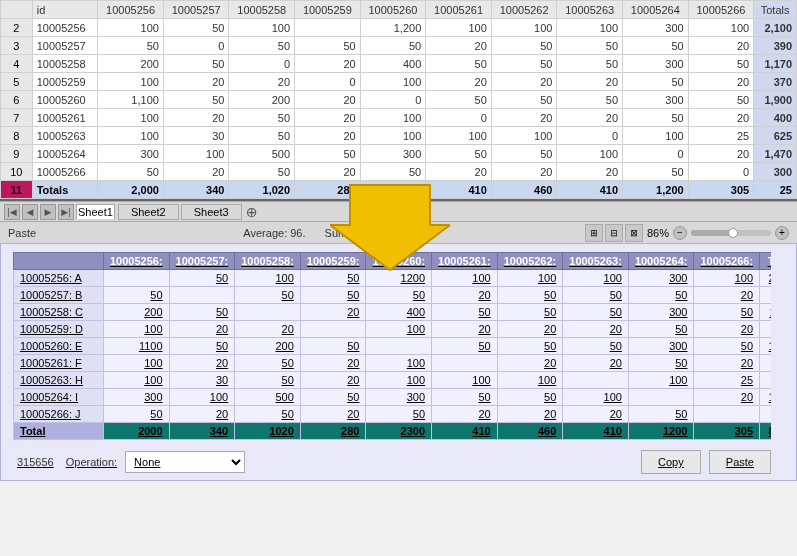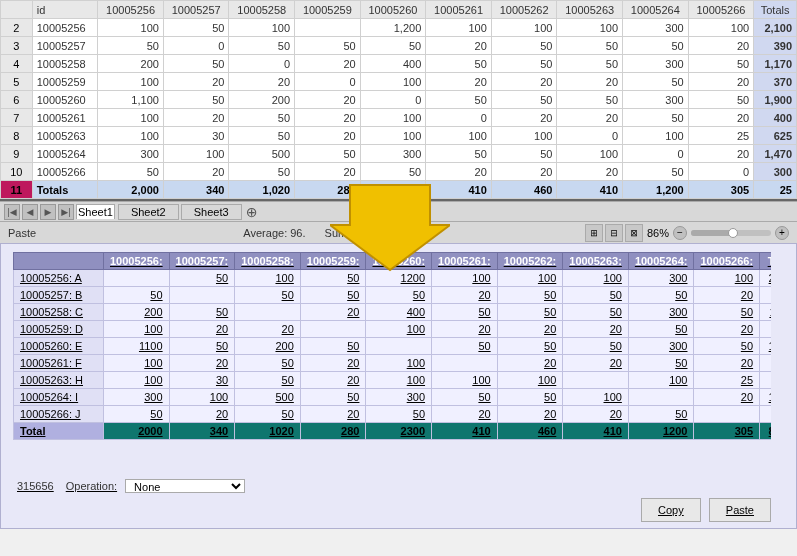--- a/index.html
+++ b/index.html
@@ -237,40 +237,39 @@
       display: flex;
       align-items: center;
       gap: 8px;
       margin-top: 6px;
       padding-top: 4px;
     }
 
     .operation-label { font-size: 11px; color: #333; }
 
     .operation-select {
-      height: 14px;
+      height: 22px;
       font-size: 11px;
       border: 1px solid #aaa;
       background: white;
       padding: 0 4px;
       min-width: 120px;
       cursor: pointer;
     }
 
     .op-spacer { flex: 1; }
 
     .op-btn {
       height: 24px;
       padding: 0 16px;
       font-size: 11px;
       background: #e8e8e8;
       border: 1px solid #aaa;
       cursor: pointer;
       min-width: 60px;
-      margin-top: 48px;
     }
 
     .left-num {
       font-size: 11px;
       color: #333;
       padding: 2px 4px;
     }
 
     
     .arrow-overlay {

